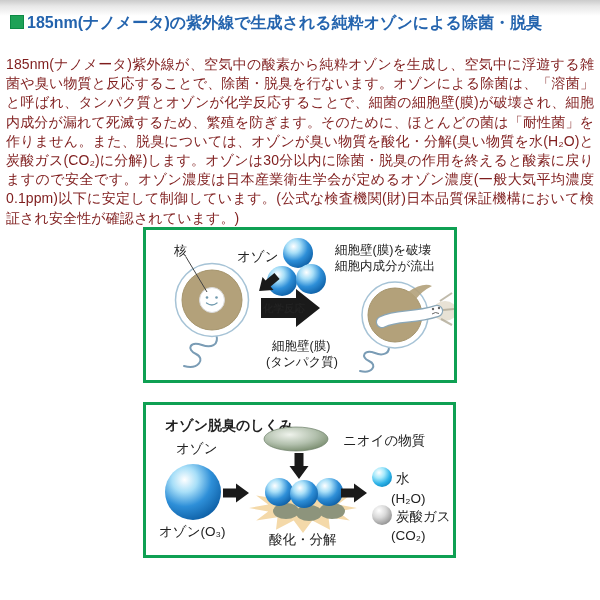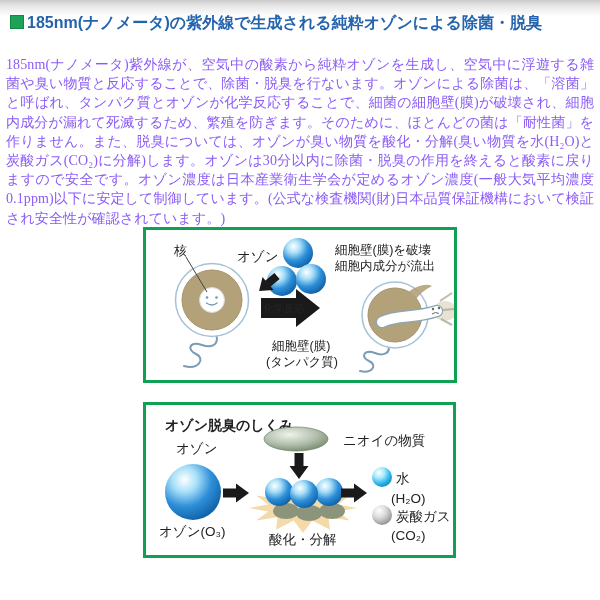--- a/index.html
+++ b/index.html
@@ -16,23 +16,22 @@
   .bullet{
     display:inline-block;width:14px;height:14px;background:#1ea257;
     border:1px solid #0d8a45;box-sizing:border-box;margin-right:3px;
     vertical-align:-1px;
   }
   .title{
     font-size:16px;font-weight:bold;color:#2464ae;letter-spacing:0px;margin-top:48px;
   }
   .intro{
     position:absolute;left:6px;top:41px;width:588px;
-    font-size:14px;line-height:19.2px;color:#8b5cf6;text-align:justify;
+    font-size:14px;line-height:19.2px;color:#7f1d1d;text-align:justify;
     letter-spacing:0.1px;
-    font-family:Liberation Serif, serif;
   }
   .figure{
     position:absolute;background:#ffffff;border:3px solid #0fa053;
     box-sizing:border-box;
   }
   .fig1{left:143px;top:227px;width:314px;height:156px;}
   .fig2{left:143px;top:402px;width:313px;height:156px;}
   svg{display:block;}
   text{font-family:"Liberation Sans","DejaVu Sans",sans-serif;fill:#222222;}
 </style>

